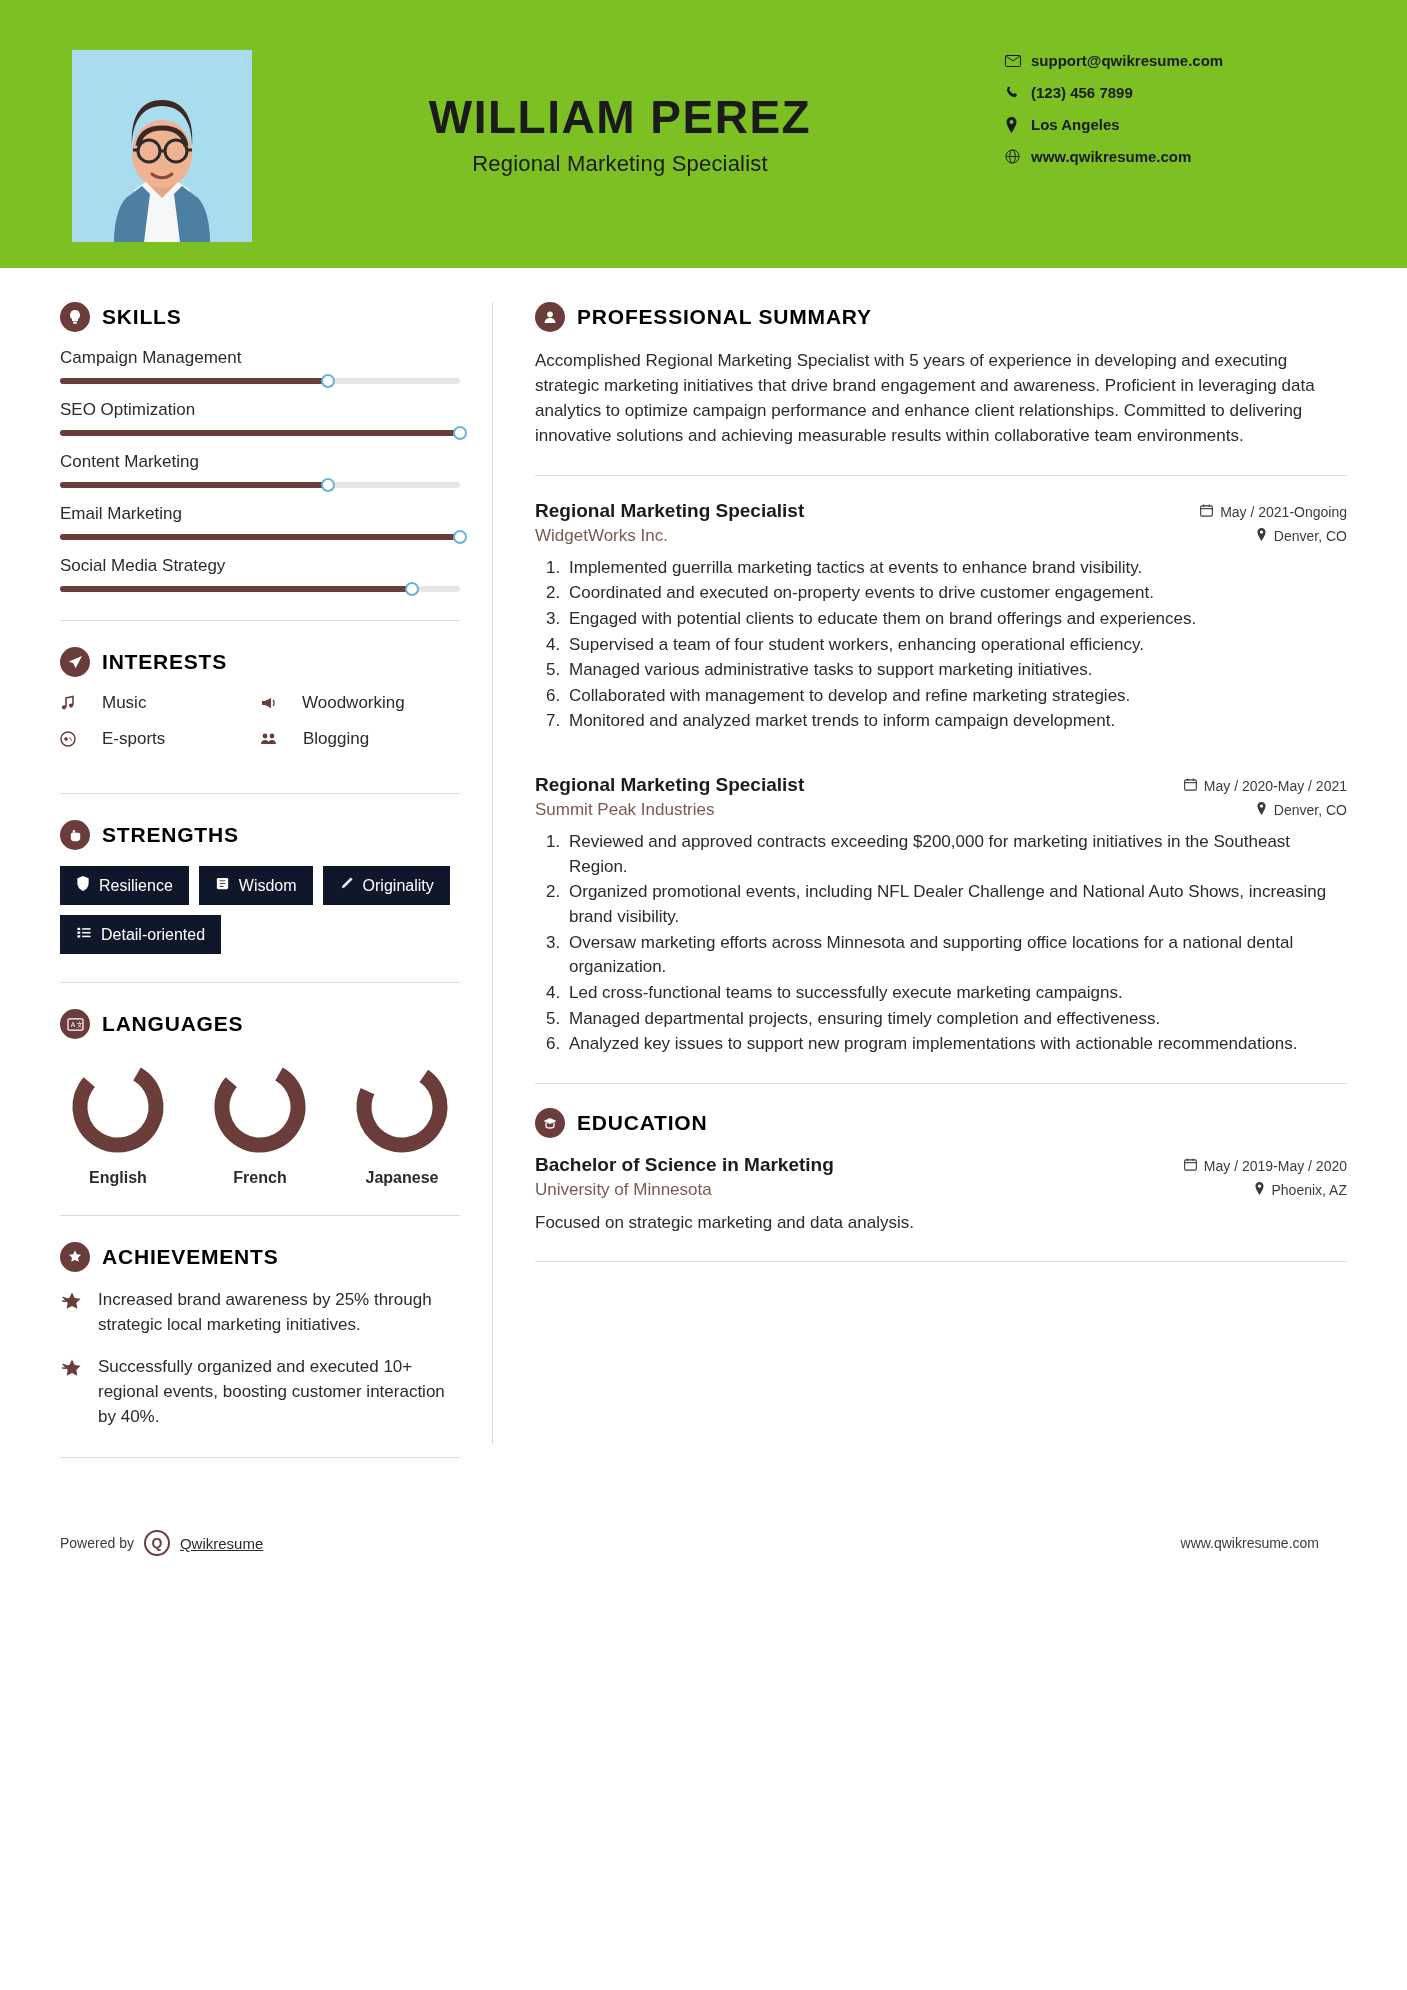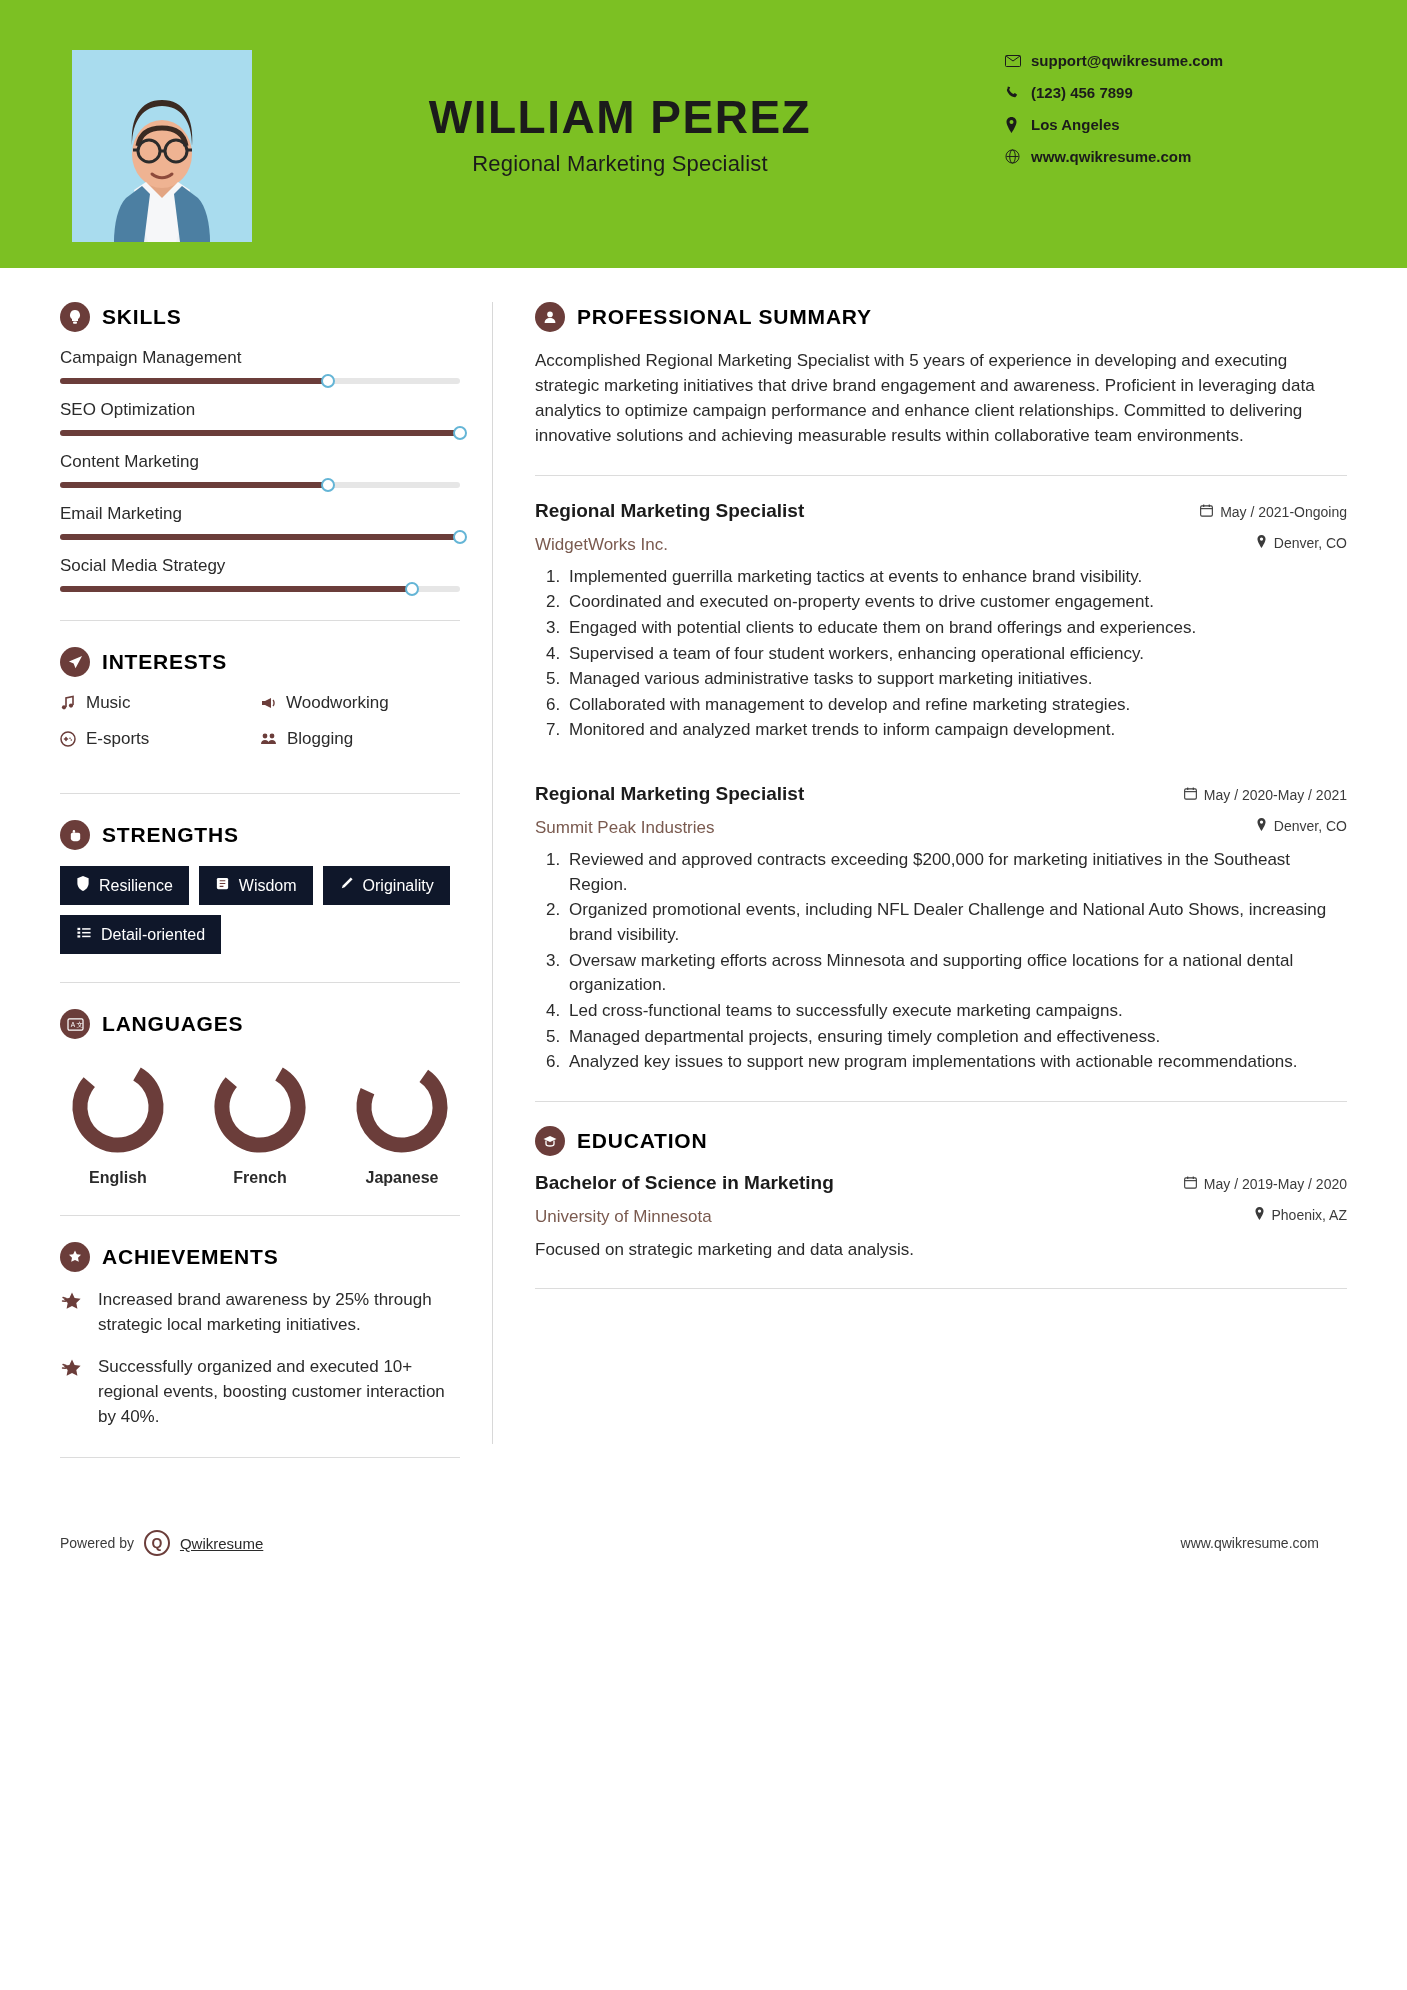--- a/index.html
+++ b/index.html
@@ -163,21 +163,21 @@
 
   
   .interests {
     display: flex;
     flex-wrap: wrap;
   }
   .interest {
     width: 50%;
     display: flex;
     align-items: center;
-    gap: 10px;
+    gap: 26px;
     font-size: 17px;
     margin-bottom: 16px;
     color: #2b2b2b;
   }
   .interest .ii { color: #6b3d3a; display: inline-flex; }
 
   
   .strengths { display: flex; flex-wrap: wrap; gap: 10px; }
   .strength {
     display: inline-flex;
@@ -213,22 +213,22 @@
   .job-top {
     display: flex;
     justify-content: space-between;
     align-items: baseline;
   }
   .job-title { font-size: 19px; font-weight: bold; color: #1b1b1b; }
   .job-meta { font-size: 14px; color: #3b3b3b; display: flex; align-items: center; gap: 7px; white-space: nowrap; }
   .job-sub {
     display: flex;
     justify-content: space-between;
-    align-items: flex-start;
-    margin-top: 13px;
+    align-items: center;
+    margin-top: 4px;
   }
   .job-company { font-size: 17px; color: #7a5a4f; }
   ol.bullets {
     margin: 10px 0 0 30px;
     font-size: 17px;
     line-height: 1.45;
   }
   ol.bullets li { margin-bottom: 1px; padding-left: 4px; }
   .job-space { height: 34px; }
 

